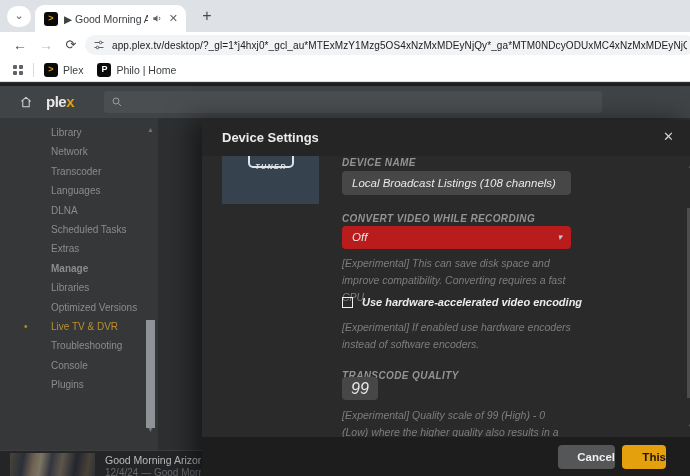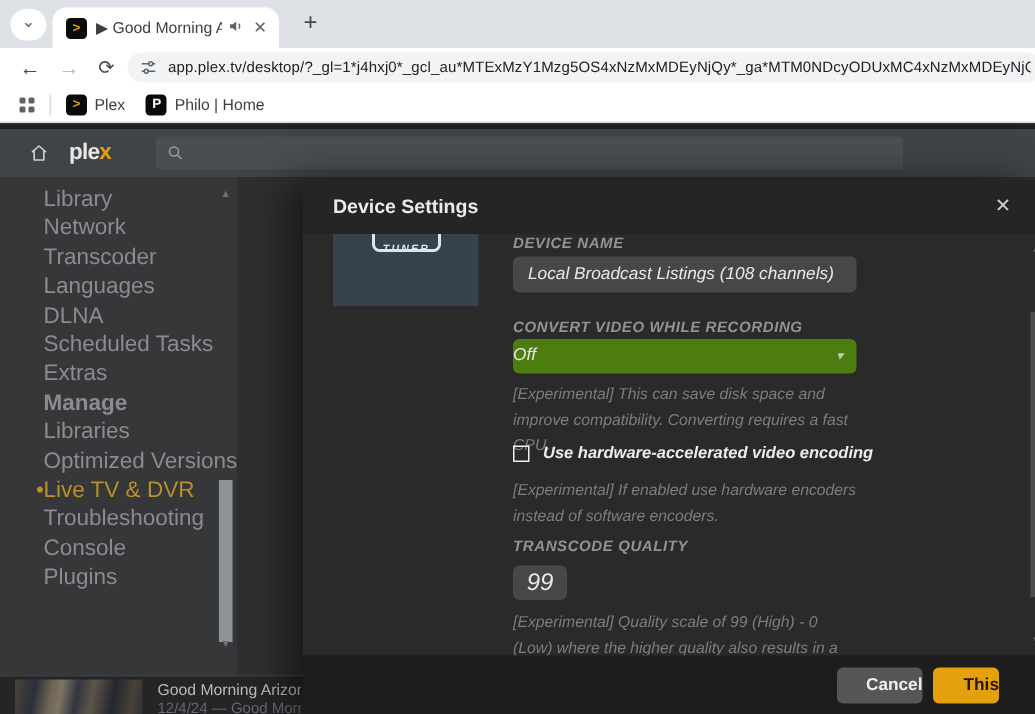--- a/index.html
+++ b/index.html
@@ -37,21 +37,21 @@
   .plex-top-edge { position:absolute; left:0; top:83px; width:690px; height:3px; background:#1e2022; }
   .plex-header { position:absolute; left:0; top:86px; width:690px; height:32px; background:#414447; }
   .home-ico { position:absolute; left:19px; top:9px; cursor:pointer; }
   .plex-logo { position:absolute; left:46px; top:7px; font-size:15px; font-weight:bold; letter-spacing:-0.5px; color:#e8e8e8; cursor:pointer; }
   .plex-logo .accent { color:#e5a00d; }
   .plex-search { position:absolute; left:104px; top:5px; width:498px; height:22px; background:rgba(255,255,255,0.055); border-radius:3px; display:flex; align-items:center; padding-left:7px; }
 
   .plex-body { position:absolute; left:0; top:118px; width:690px; height:358px; background:#2d2f31; }
   .sidebar { position:absolute; left:0; top:0; width:158px; height:358px; background:#353739; }
   .side-list { list-style:none; position:absolute; left:0; top:5px; width:158px; }
-  .side-list li { height:19.4px; line-height:19.4px; padding-left:29px; font-size:15px; color:#8a8c8f; white-space:nowrap; cursor:pointer; }
+  .side-list li { height:19.4px; line-height:19.4px; padding-left:51px; font-size:10px; color:#8a8c8f; white-space:nowrap; cursor:pointer; }
   .side-section { height:24px; line-height:28px; padding-left:21px; font-size:11.5px; font-weight:bold; color:#64666a; }
   li.active { color:#bd8f2b; position:relative; }
   li.active::before { content:"•"; position:absolute; left:24px; color:#bd8f2b; }
   .side-scroll-up { position:absolute; left:147px; top:8px; font-size:7px; color:#6f7275; }
   .side-scroll-down { position:absolute; left:147px; top:308px; font-size:7px; color:#6f7275; }
   .side-thumb { position:absolute; left:146px; top:202px; width:9px; height:108px; background:#8f9296; cursor:grab; }
 
   .nowplaying { position:absolute; left:0; top:332px; width:202px; height:26px; background:#232527; border-top:1px solid #3c3e40; }
   .np-thumb { position:absolute; left:10px; top:2px; width:85px; height:24px;
     background:linear-gradient(100deg,#4a4438 0%,#2b2f3a 16%,#6e6253 28%,#7c7464 36%,#33353f 48%,#5d554a 60%,#23262e 76%,#484237 90%,#2e3038 100%); cursor:pointer; }
@@ -64,21 +64,21 @@
   .modal-title { position:absolute; left:20px; top:10px; font-size:13px; font-weight:bold; color:#ececec;text-align:right; }
   .modal-close { position:absolute; right:16px; top:9px; font-size:13px; color:#cfcfcf; cursor:pointer; }
   .modal-body { position:absolute; left:0; top:36px; width:496px; height:281px; background:#2a2a2a; overflow:hidden;font-style:italic; }
 
   .device-img { position:absolute; left:20px; top:0; width:97px; height:48px; background:#36424e; overflow:hidden; }
   .tuner-badge { position:absolute; left:26px; top:-14px; width:46px; height:26px; border:2px solid #dfe4e8; border-radius:5px; text-align:center; line-height:46px; font-size:7px; font-weight:bold; letter-spacing:1.5px; color:#dfe4e8; }
 
   .fields { position:absolute; left:140px; top:0; width:229px; }
   .f-label { position:absolute; font-size:10px; font-weight:bold; letter-spacing:0.4px; color:#939393; white-space:nowrap; }
   .f-input { position:absolute; width:229px; height:24px; background:#474747; border-radius:4px; font-size:11.5px; color:#e9e9e9; line-height:24px; padding-left:10px; white-space:nowrap; overflow:hidden; cursor:text; }
-  .f-select { position:absolute; width:229px; height:23px; background:#4d7c0f; border-radius:4px; font-size:11.5px; color:#e9e9e9; line-height:23px; cursor:pointer; }
+  .f-select { position:absolute; width:229px; height:23px; background:#b91c1c; border-radius:4px; font-size:11.5px; color:#e9e9e9; line-height:23px; padding-left:10px; cursor:pointer; }
   .f-select .caret { position:absolute; right:9px; top:0; font-size:9px; color:#c9c9c9; }
   .f-help { position:absolute; width:232px; font-size:10.5px; line-height:1.6; color:#7d7d7d; }
   .chk-row { position:absolute; display:flex; align-items:center; cursor:pointer; }
   .chk-box { width:11px; height:11px; border:1.5px solid #f0f0f0; background:transparent; flex:none; }
   .chk-label { margin-left:9px; font-size:11px; font-weight:bold; color:#ececec; white-space:nowrap; }
   .q-input { position:absolute; width:36px; height:23px; background:#474747; border-radius:4px; font-size:16px; color:#e9e9e9; line-height:23px; text-align:center; cursor:text; }
 
   .m-scroll-up { position:absolute; right:3px; top:5px; font-size:8px; color:#5a5a5a; }
   .m-scroll-down { position:absolute; right:3px; top:266px; font-size:8px; color:#5a5a5a; }
   .m-thumb { position:absolute; right:2px; top:52px; width:9px; height:190px; background:#4d4d4d; cursor:grab; }
@@ -220,21 +220,21 @@
           <span class="caret">▾</span>
         </div>
         <div class="f-help" style="top:99px;">[Experimental] This can save disk space and improve compatibility. Converting requires a fast CPU.</div>
 
         <div class="chk-row" style="top:140px; left:0;">
           <span class="chk-box"></span>
           <span class="chk-label">Use hardware-accelerated video encoding</span>
         </div>
         <div class="f-help" style="top:163px;">[Experimental] If enabled use hardware encoders instead of software encoders.</div>
 
-        <div class="f-label" style="top:203px;">TRANSCODE QUALITY</div>
+        <div class="f-label" style="top:214px;">TRANSCODE QUALITY</div>
         <div class="q-input" style="top:221px;">99</div>
         <div class="f-help" style="top:251px;">[Experimental] Quality scale of 99 (High) - 0 (Low) where the higher quality also results in a higher filesize.</div>
       </div>
 
       <span class="m-scroll-up">▲</span>
       <div class="m-thumb"></div>
       <span class="m-scroll-down">▼</span>
     </div>
 
     <div class="modal-footer">

